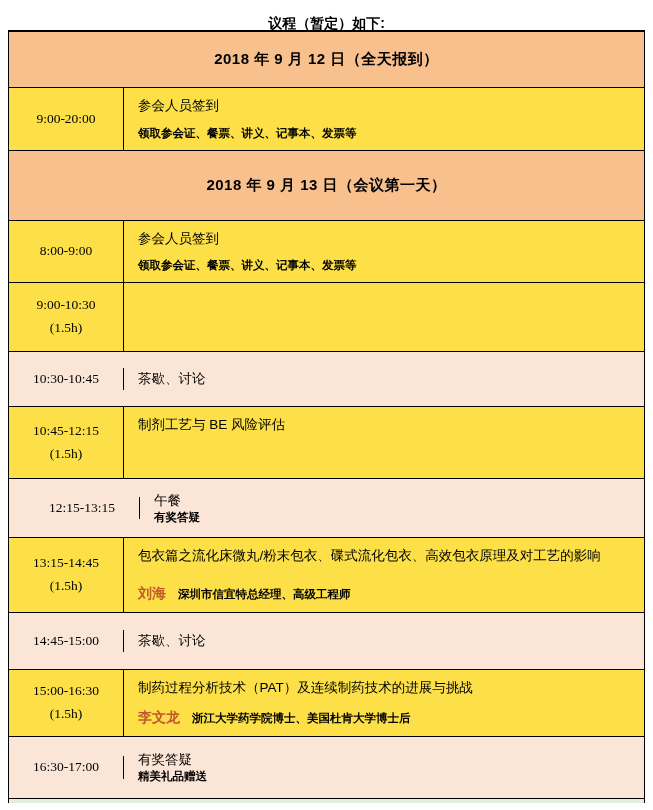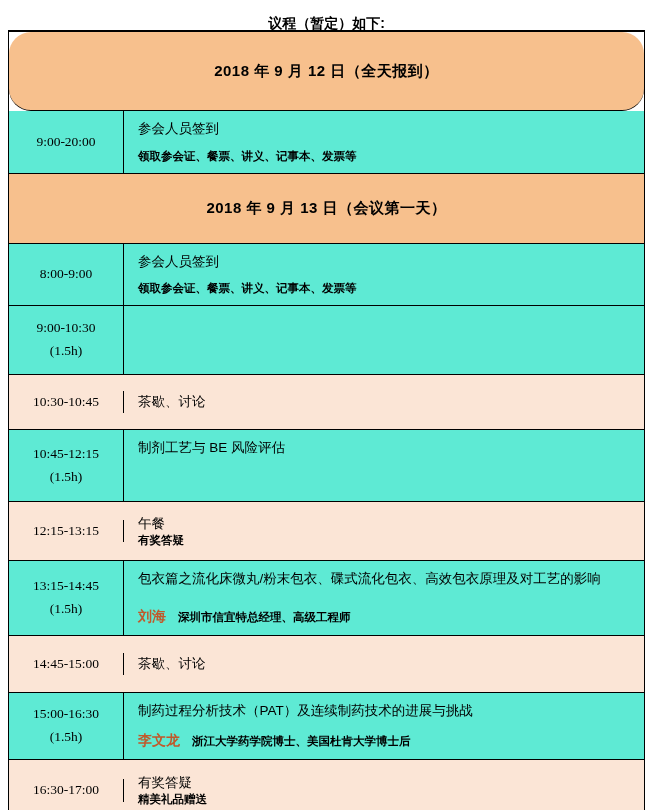--- a/index.html
+++ b/index.html
@@ -26,21 +26,21 @@
   }
   .agenda-table {
     margin: 0 8px;
     border-left: 1px solid #000;
     border-right: 1px solid #000;
     border-top: 2px solid #000;
   }
   .row {
     display: flex;
     border-bottom: 1px solid #000;
-    background: #5eead4;
+    background: #fde047;
   }
   .row.header {
     background: var(--header-bg, #F7C08D);
     align-items: center;
     justify-content: center;
   }
   .row.highlight { background: var(--light-row-bg, #FBE5D6); align-items: center; }
   .header-label {
     font-size: 15px;
     font-weight: bold;
@@ -95,23 +95,23 @@
     color: #000000;
   }
   .next-day-strip {
     margin: 0 8px;
     height: 4px;
     background: var(--next-day-bg, #E2EFDA);
     border-left: 1px solid #000;
     border-right: 1px solid #000;
   }
   
-  .h65 { height: 79px; border-radius: 22px; } .h63 { height: 63px; } .h70 { height: 70px; }
+  .h65 { height: 56px; } .h63 { height: 63px; } .h70 { height: 70px; }
   .h62 { height: 62px; } .h69 { height: 69px; } .h55 { height: 55px; }
-  .h72 { height: 72px; } .h59 { height: 59px; } .h75 { height: 75px; }
+  .h72 { height: 72px; } .h59 { height: 59px; padding-left: 16px; } .h75 { height: 75px; }
   .h57 { height: 57px; } .h67 { height: 67px; }
 </style>
 </head>
 <body>
 
 <div class="page">
 
   <div class="page-title">议程（暂定）如下:</div>
 
   <div class="agenda-table">

